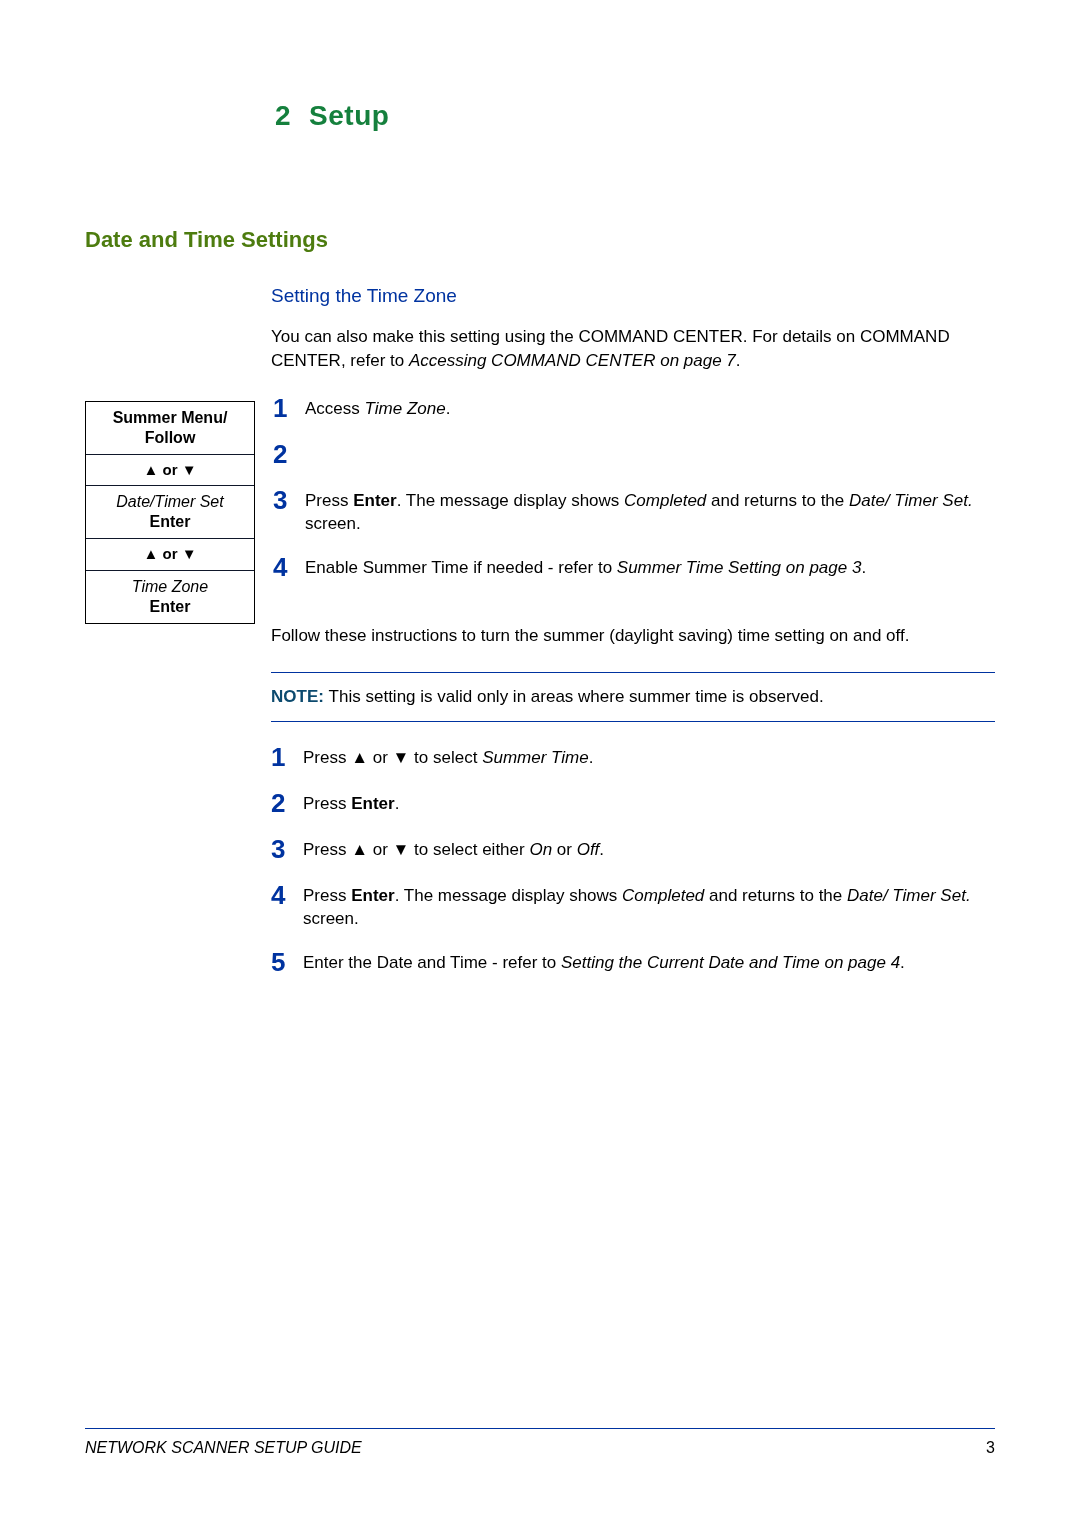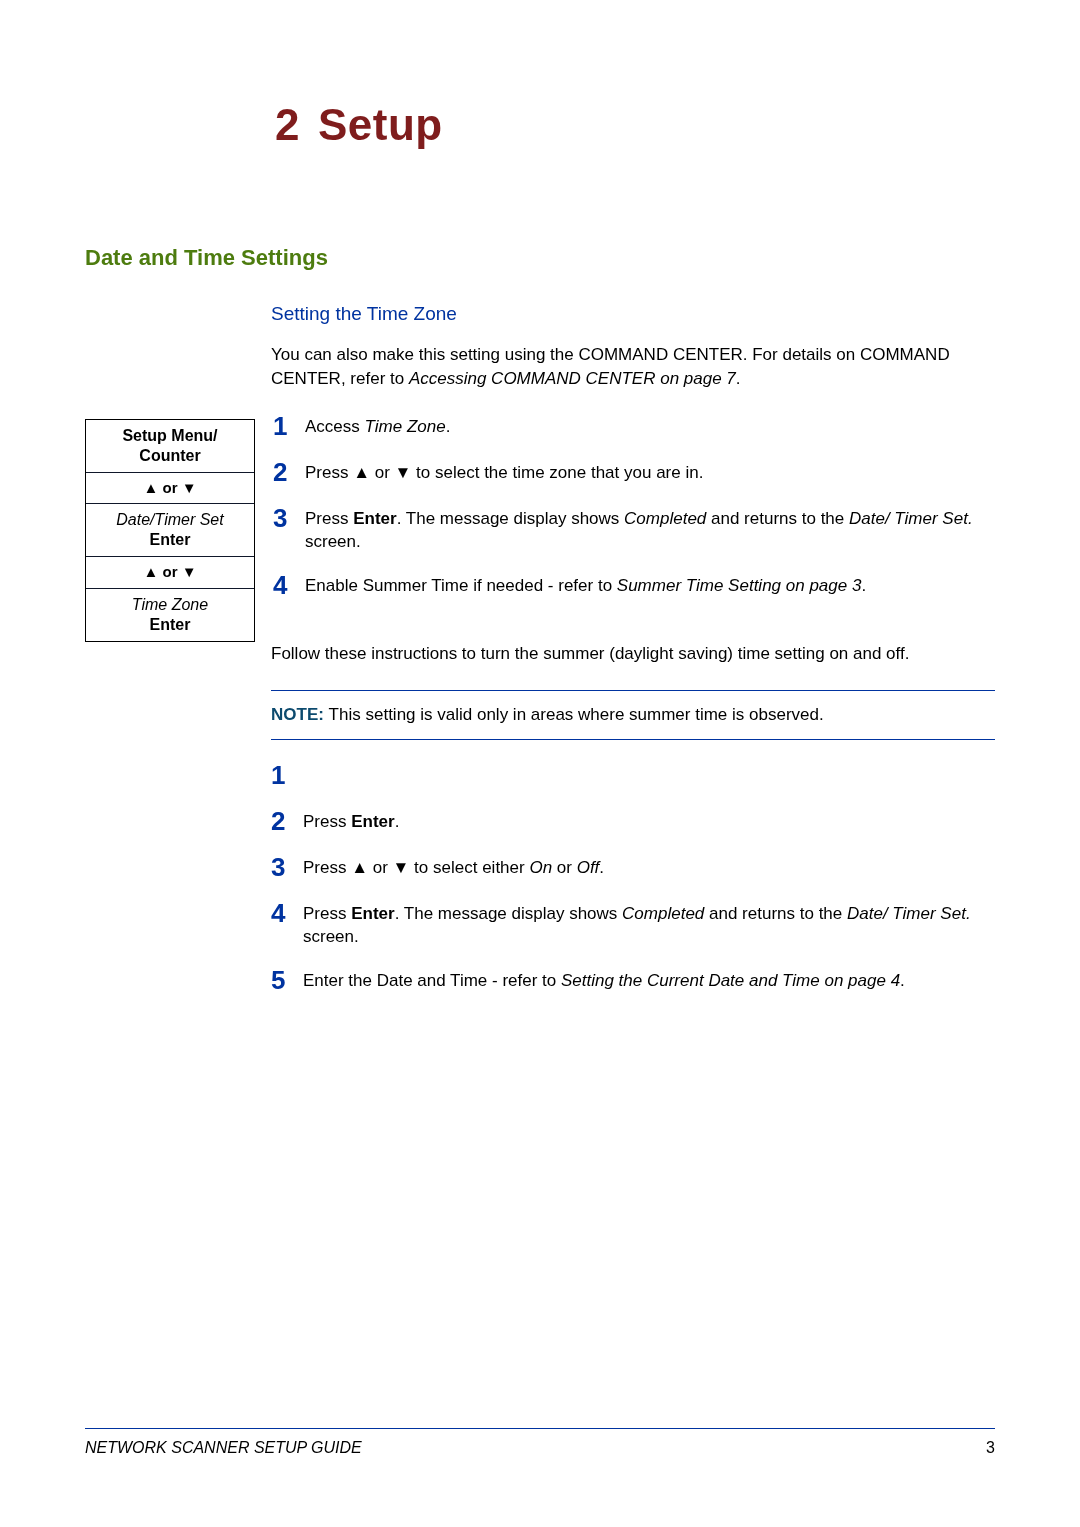--- a/index.html
+++ b/index.html
@@ -11,23 +11,23 @@
     width: 1080px;
     height: 1527px;
     position: relative;
     box-sizing: border-box;
   }
   .page {
     padding: 100px 85px 0 85px;
     box-sizing: border-box;
   }
   .chapter-heading {
-    color: #7f1d1d;
-    font-weight: bold;
-    font-size: 44px;
+    color: #15803d;
+    font-weight: bold;
+    font-size: 28px;
     margin-left: 190px;
     margin-bottom: 95px;
     letter-spacing: 0.5px;
   }
   .chapter-heading .num {
     margin-right: 18px;
   }
   .h2 {
     color: #4d7c0f;
     font-weight: bold;
@@ -140,22 +140,22 @@
 
   <div class="h3">Setting the Time Zone</div>
 
   <div class="intro">
     <span>You can also make this setting using the COMMAND CENTER. For details on COMMAND CENTER,  refer to </span><span class="ital">Accessing COMMAND CENTER on page 7</span><span>.</span>
   </div>
 
   <div class="body-row">
     <div class="menu-box">
       <div>
-        <span class="bold">Setup Menu/</span><br>
-        <span class="bold">Counter</span>
+        <span class="bold">Summer Menu/</span><br>
+        <span class="bold">Follow</span>
       </div>
       <div class="sep arrow bold">▲ or ▼</div>
       <div class="sep">
         <span class="ital">Date/Timer Set</span><br>
         <span class="bold">Enter</span>
       </div>
       <div class="sep arrow bold">▲ or ▼</div>
       <div class="sep">
         <span class="ital">Time Zone</span><br>
         <span class="bold">Enter</span>
@@ -164,23 +164,20 @@
 
     <div class="steps">
       <div class="step">
         <div class="step-num">1</div>
         <div class="step-text">
           <span>Access </span><span class="ital">Time Zone</span><span>.</span>
         </div>
       </div>
       <div class="step">
         <div class="step-num">2</div>
-        <div class="step-text">
-          <span>Press ▲ or ▼ to select the time zone that you are in.</span>
-        </div>
       </div>
       <div class="step">
         <div class="step-num">3</div>
         <div class="step-text">
           <span>Press </span><span class="bold">Enter</span><span>. The message display shows </span><span class="ital">Completed</span><span> and returns to the </span><span class="ital">Date/ Timer Set.</span><span> screen.</span>
         </div>
       </div>
       <div class="step">
         <div class="step-num">4</div>
         <div class="step-text">
@@ -193,20 +190,23 @@
 
   <div class="intro">Follow these instructions to turn the summer (daylight saving) time setting on and off.</div>
 
   <div class="note-block">
     <span class="label">NOTE: </span><span>This setting is valid only in areas where summer time is observed.</span>
   </div>
 
   <div class="indent-block">
     <div class="step">
       <div class="step-num">1</div>
+      <div class="step-text">
+        <span>Press ▲ or ▼ to select </span><span class="ital">Summer Time</span><span>.</span>
+      </div>
     </div>
     <div class="step">
       <div class="step-num">2</div>
       <div class="step-text">
         <span>Press </span><span class="bold">Enter</span><span>.</span>
       </div>
     </div>
     <div class="step">
       <div class="step-num">3</div>
       <div class="step-text">

